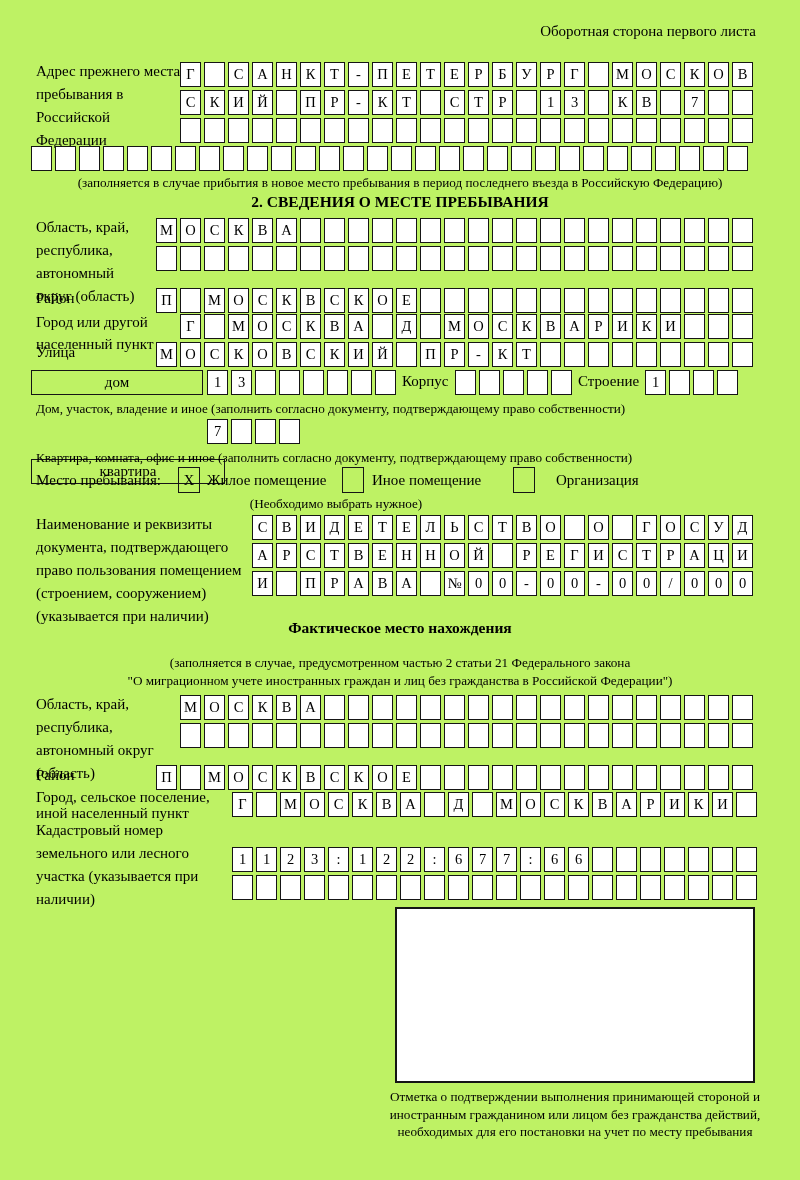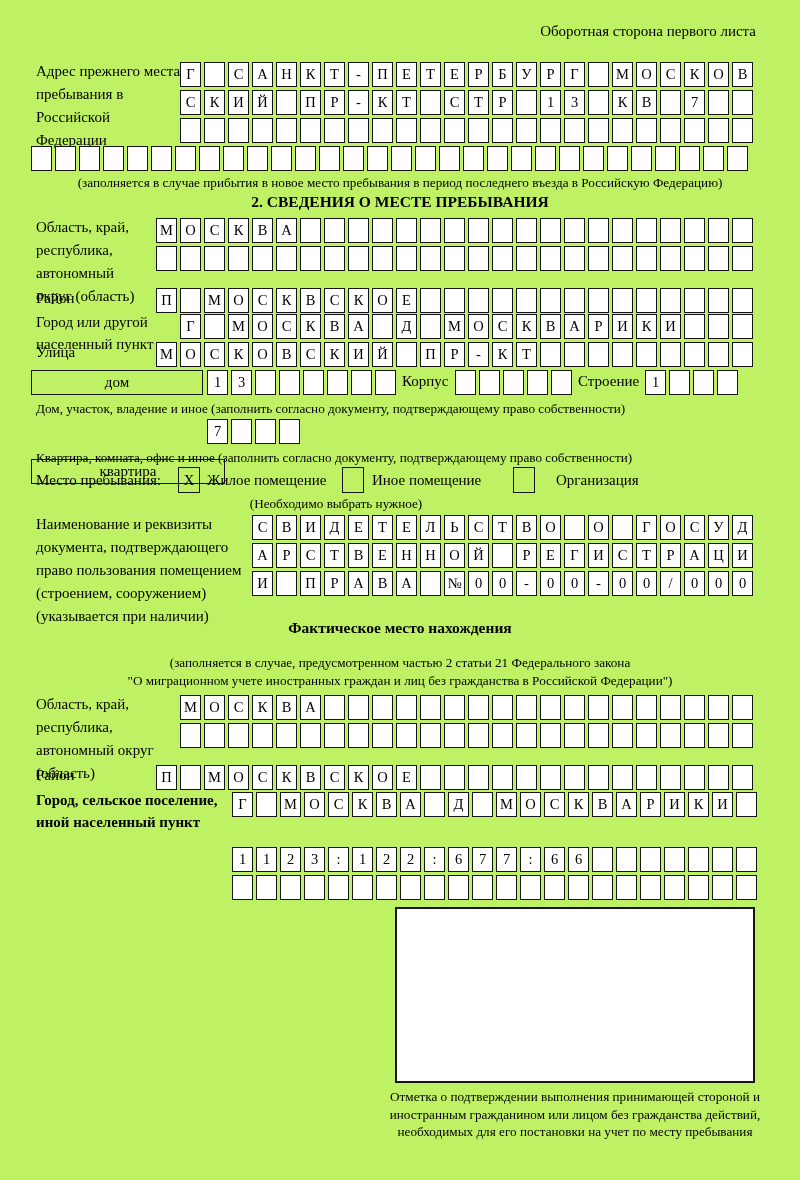--- a/index.html
+++ b/index.html
@@ -483,21 +483,21 @@
       <div class="cell"></div>
       <div class="cell"></div>
       <div class="cell"></div>
       <div class="cell"></div>
       <div class="cell"></div>
       <div class="cell"></div>
       <div class="cell"></div>
       <div class="cell"></div>
     </div>
 
-  <div class="abs label" style="top:789px; left:36px; width:190px; line-height:22px;font-weight:bold;">Город, сельское поселение, иной населенный пункт</div>
+  <div class="abs label" style="top:789px; left:36px; width:190px; line-height:16px;">Город, сельское поселение, иной населенный пункт</div>
   <div class="cellrow" style="top:792px; left:232px;">
       <div class="cell">Г</div>
       <div class="cell"></div>
       <div class="cell">М</div>
       <div class="cell">О</div>
       <div class="cell">С</div>
       <div class="cell">К</div>
       <div class="cell">В</div>
       <div class="cell">А</div>
       <div class="cell"></div>
@@ -509,20 +509,21 @@
       <div class="cell">К</div>
       <div class="cell">В</div>
       <div class="cell">А</div>
       <div class="cell">Р</div>
       <div class="cell">И</div>
       <div class="cell">К</div>
       <div class="cell">И</div>
       <div class="cell"></div>
     </div>
 
+  <div class="abs label" style="top:819px; left:36px; width:180px;">Кадастровый номер земельного или лесного участка (указывается при наличии)</div>
   <div class="cellrow" style="top:847px; left:232px;">
       <div class="cell">1</div>
       <div class="cell">1</div>
       <div class="cell">2</div>
       <div class="cell">3</div>
       <div class="cell">:</div>
       <div class="cell">1</div>
       <div class="cell">2</div>
       <div class="cell">2</div>
       <div class="cell">:</div>

